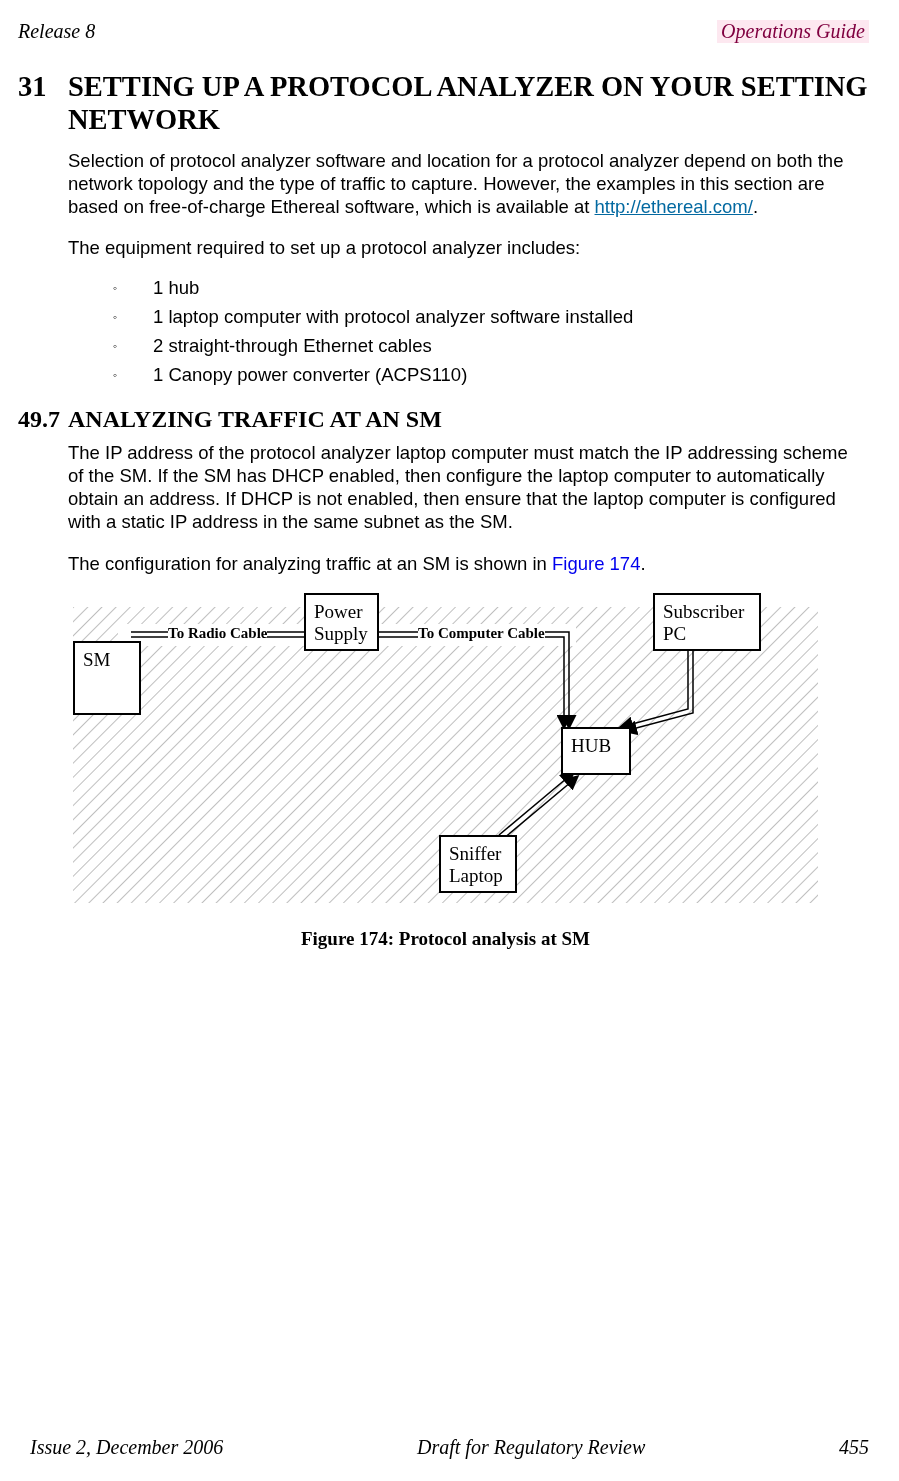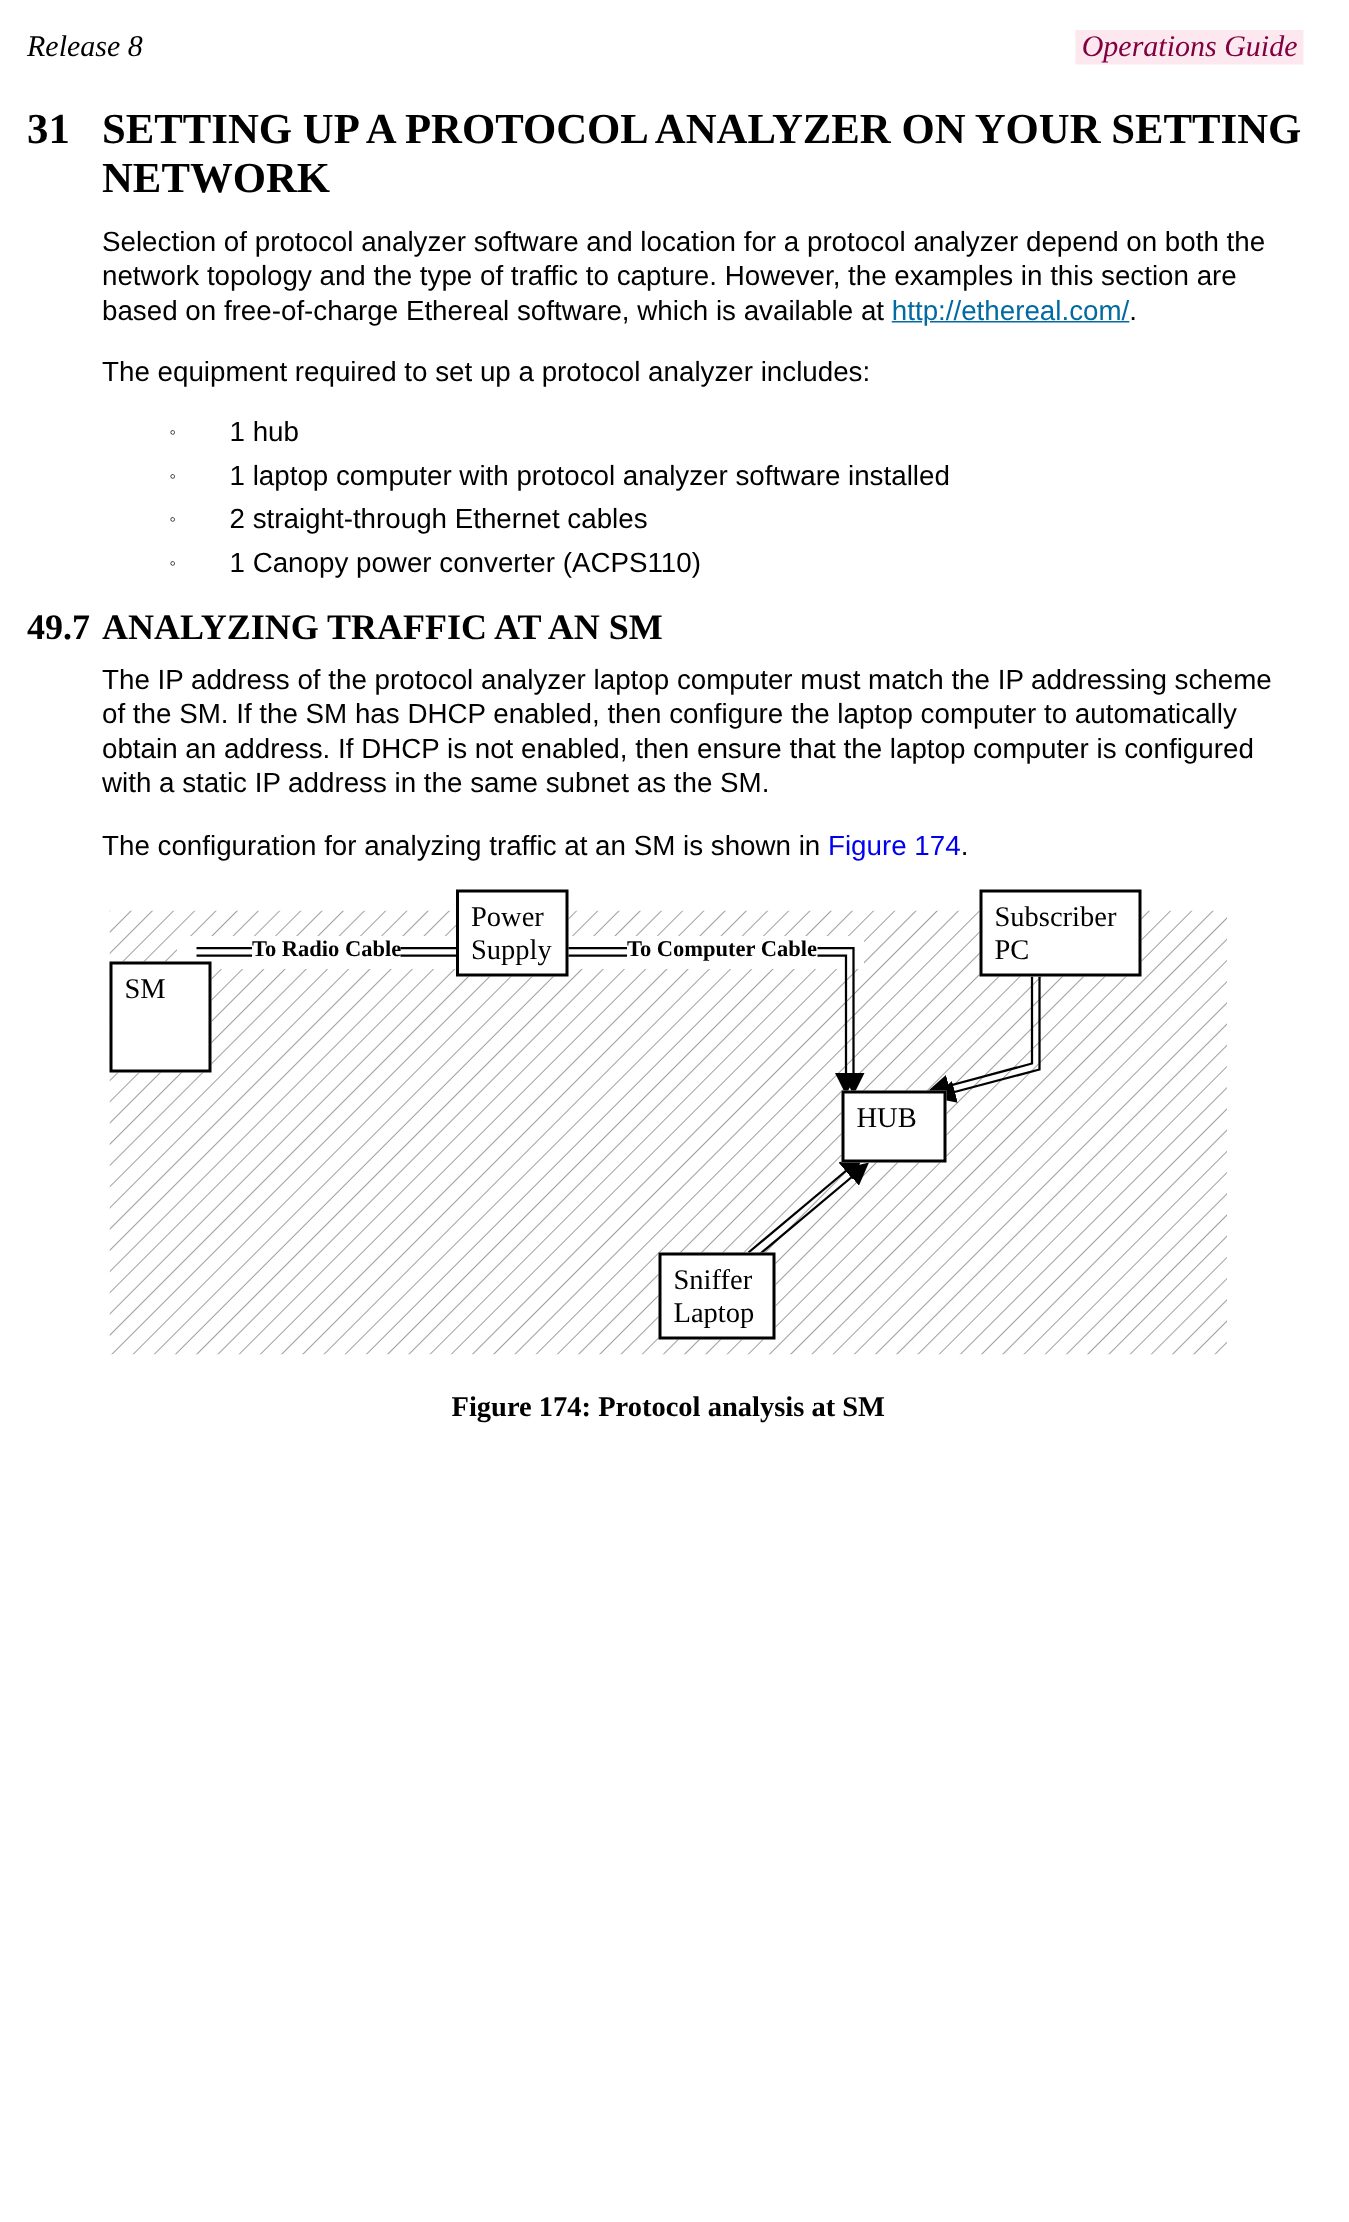--- a/index.html
+++ b/index.html
@@ -236,14 +236,19 @@
 
       <div class="dbox" style="left:488px; top:134px; width:70px; height:48px;">HUB</div>
 
       <div class="dbox" style="left:366px; top:242px; width:78px; height:58px; white-space:pre-line;">Sniffer
 Laptop</div>
 
     </div>
     <div class="caption">Figure 174: Protocol analysis at SM</div>
   </div>
 
+  <div class="footer">
+    <span>Issue 2, December 2006</span>
+    <span>Draft for Regulatory Review</span>
+    <span>455</span>
+  </div>
 
 </div>
 
 </body></html>

